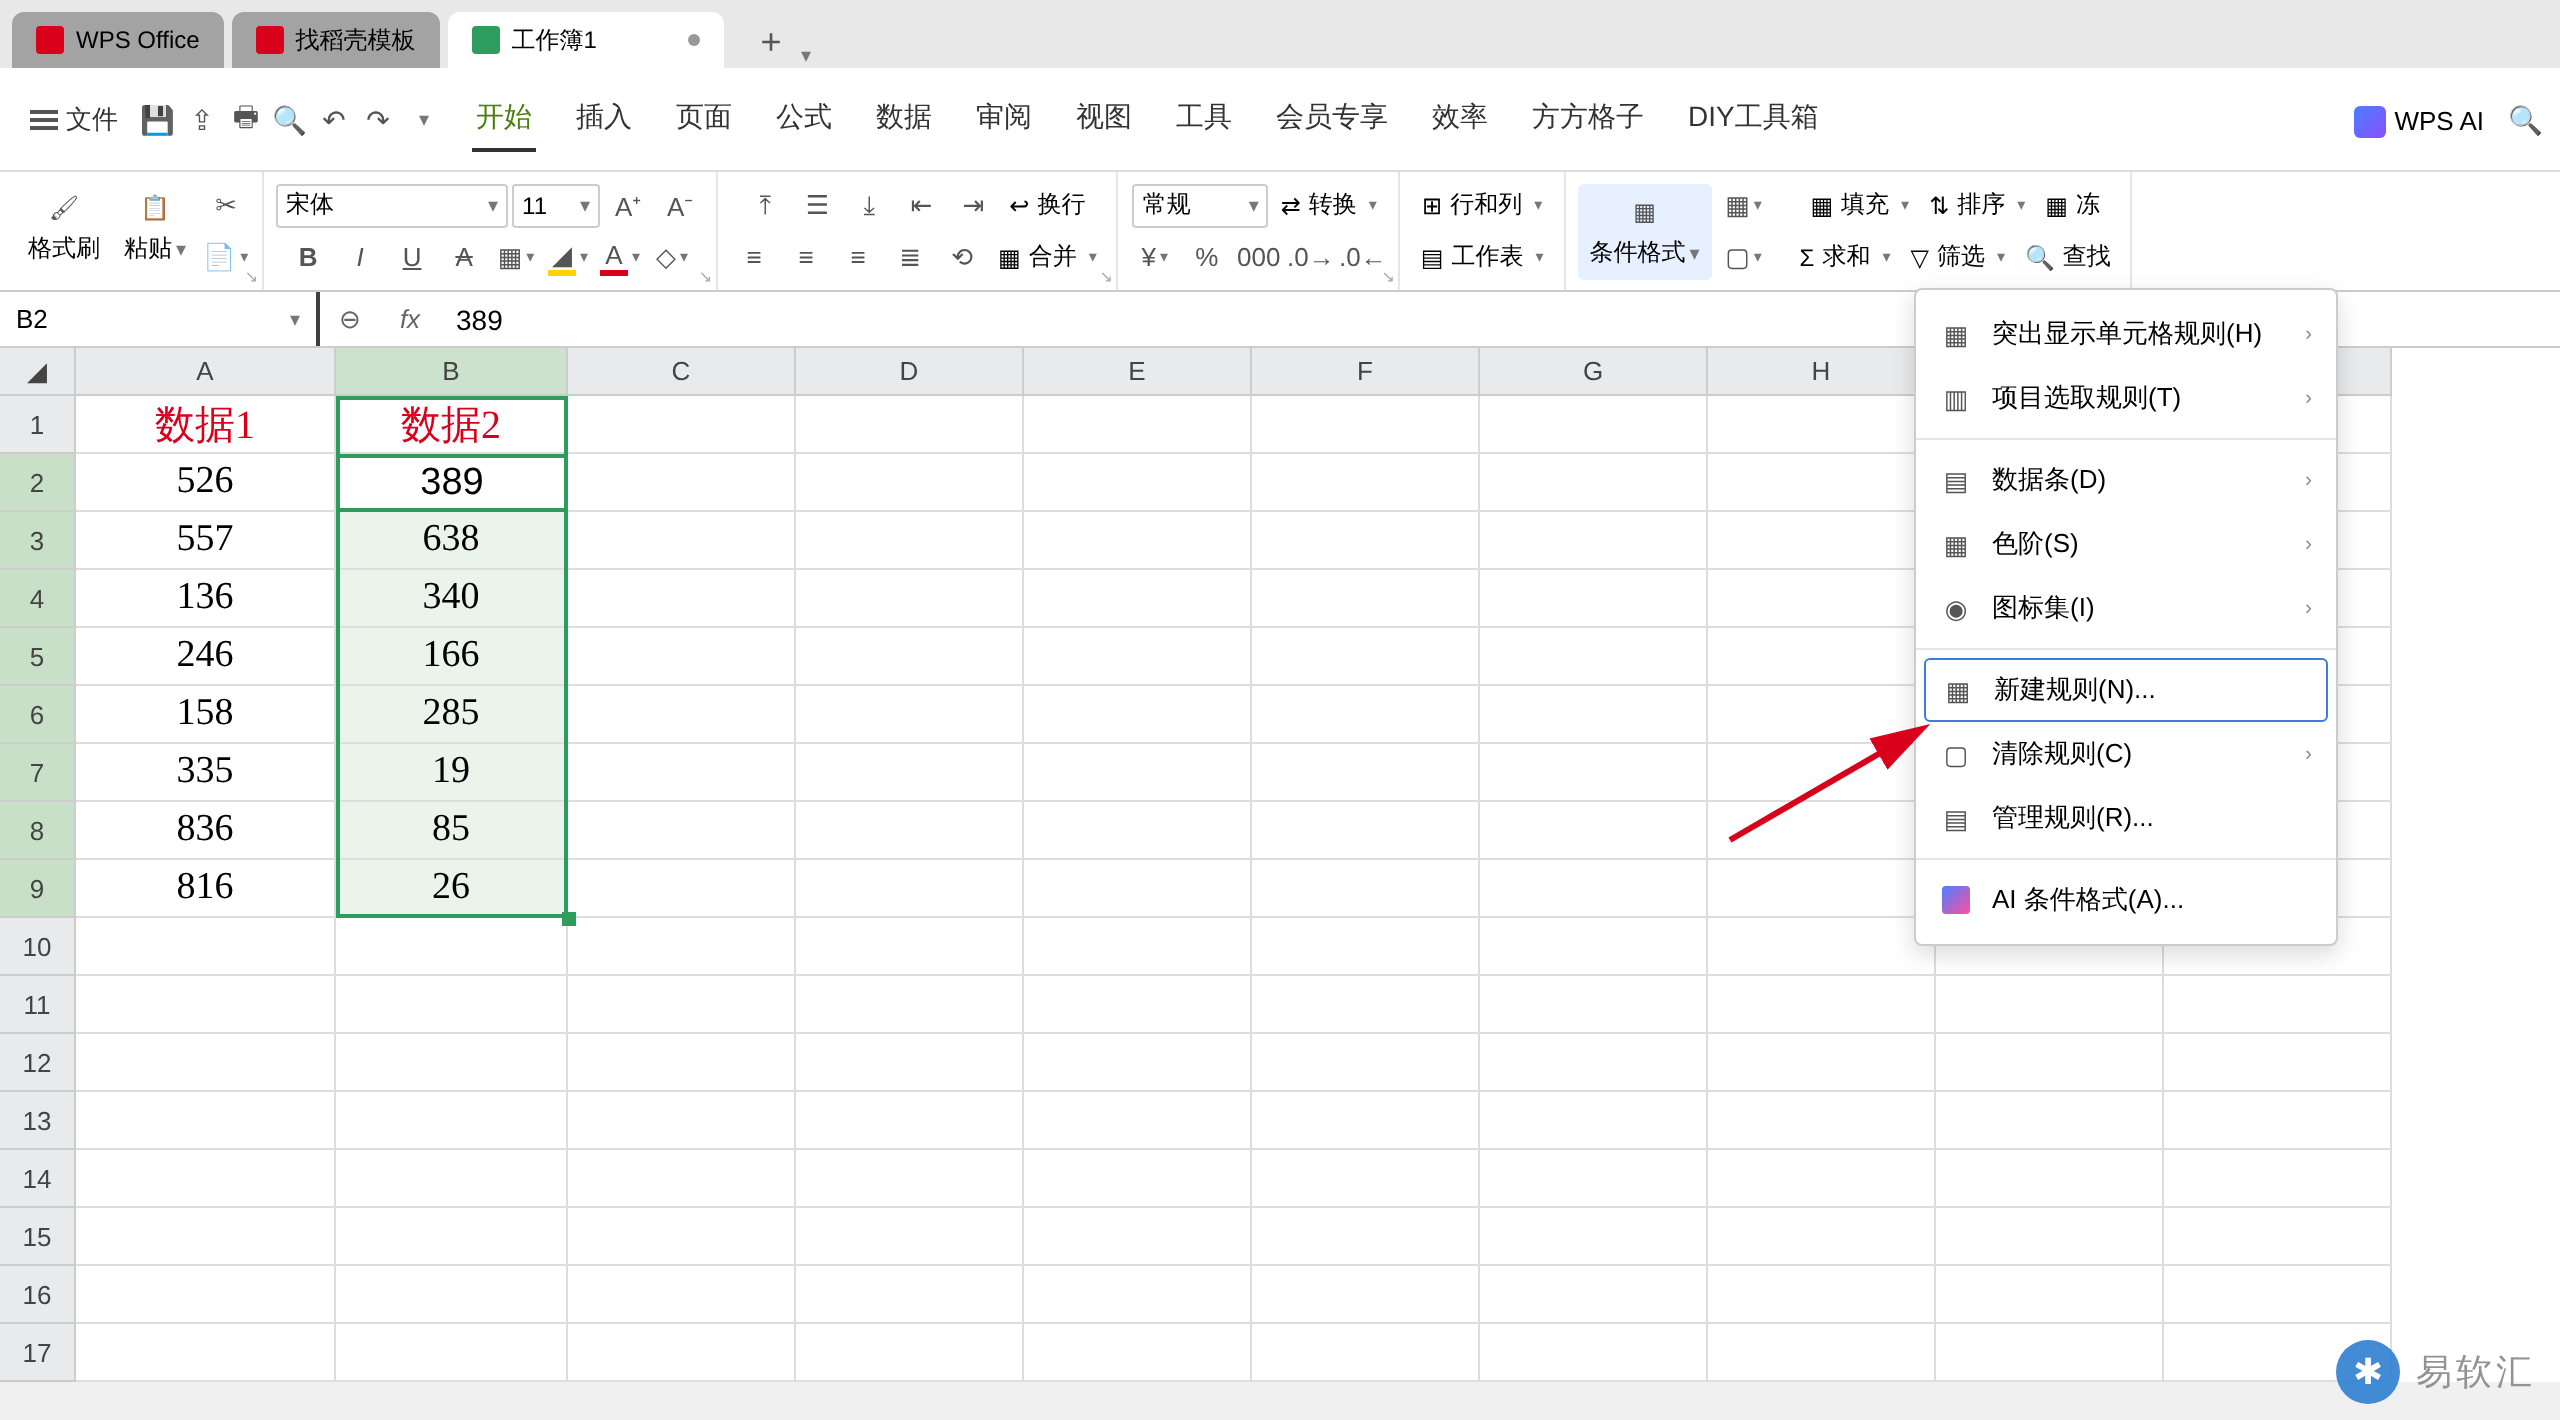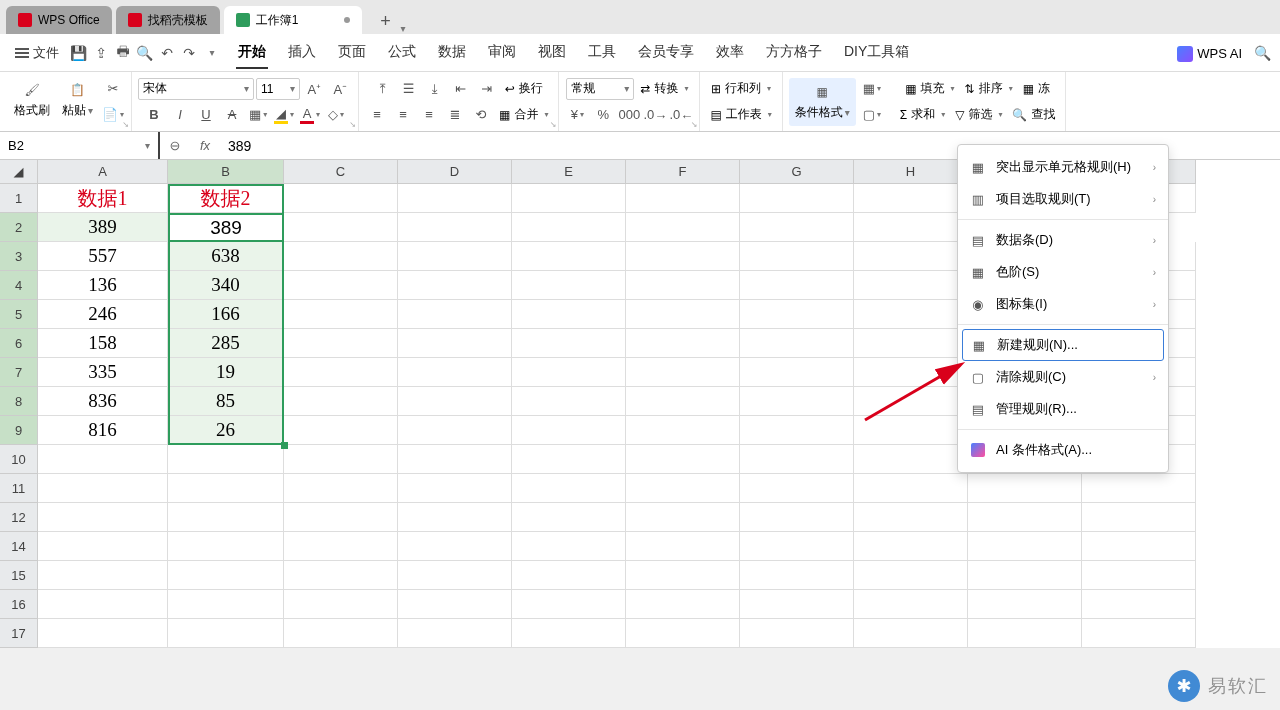--- a/index.html
+++ b/index.html
@@ -12,29 +12,29 @@
 .app-tab.active { background: #fff; }
 .app-icon { width: 14px; height: 14px; border-radius: 2px; }
 .icon-wps { background: #d9001b; }
 .icon-doc { background: #d9001b; }
 .icon-sheet { background: #2e9c5c; }
 .tab-dot { width: 6px; height: 6px; border-radius: 50%; background: #999; margin-left: 40px; }
 .plus-icon { width: 26px; height: 26px; display: flex; align-items: center; justify-content: center; color: #555; font-size: 18px; margin-left: 6px; }
 .chev { font-size: 10px; color: #777; margin-left: 2px; }
 
 
-.menubar { height: 38px; background: #fff; border-bottom: 1px solid #ddd; display: flex; align-items: center; padding: 16px 8px; gap: 4px; }
+.menubar { height: 52px; background: #fff; border-bottom: 1px solid #ddd; display: flex; align-items: center; padding: 16px 8px; gap: 4px; }
 .menu-btn { display: flex; align-items: center; gap: 4px; padding: 4px 6px; font-size: 13px; color: #333; border-radius: 3px; }
 .menu-btn.file { border: 1px solid transparent; }
 .hamburger { width: 14px; display: flex; flex-direction: column; gap: 2px; }
 .hamburger span { height: 2px; background: #555; }
 .qat-icon { width: 18px; height: 18px; display: flex; align-items: center; justify-content: center; color: #555; font-size: 14px; }
 .menu-tabs { display: flex; gap: 18px; margin-left: 12px; }
 .menu-tab { font-size: 14px; color: #333; padding: 6px 2px; }
-.menu-tab.active { color: #000000; font-weight: 700; border-bottom: 2px solid #333; }
+.menu-tab.active { color: #4d7c0f; font-weight: 400; border-bottom: 2px solid #333; }
 .menu-right { margin-left: auto; display: flex; align-items: flex-end; gap: 12px; }
 .wps-ai { display: flex; align-items: center; gap: 4px; font-size: 13px; }
 .wps-ai-icon { width: 16px; height: 16px; background: linear-gradient(135deg, #4a7fff, #8a4fff); border-radius: 3px; }
 
 
 .ribbon { height: 60px; background: #fff; border-bottom: 1px solid #ccc; display: flex; align-items: center; padding: 0 4px; font-size: 12px; }
 .rib-group { display: flex; flex-direction: column; align-items: center; justify-content: center; height: 100%; padding: 0 6px; border-right: 1px solid #e5e5e5; position: relative; }
 .rib-group.no-border { border-right: none; }
 .rib-corner { position: absolute; right: 2px; bottom: 2px; font-size: 8px; color: #aaa; }
 .rib-btn-big { display: flex; flex-direction: column; align-items: center; gap: 2px; padding: 2px 4px; font-size: 12px; }
@@ -365,20 +365,21 @@
         <div class="cell"></div>
         <div class="cell"></div>
         <div class="cell"></div>
         <div class="cell"></div>
         <div class="cell"></div>
         <div class="cell"></div>
         <div class="cell"></div>
       </div>
       <div class="grid">
         <div class="rowhdr sel">2</div>
+        <div class="cell num">526</div>
         <div class="cell num sel-range">389</div>
         <div class="cell"></div>
         <div class="cell"></div>
         <div class="cell"></div>
         <div class="cell"></div>
         <div class="cell"></div>
         <div class="cell"></div>
         <div class="cell"></div>
         <div class="cell"></div>
       </div>
@@ -494,20 +495,33 @@
         <div class="cell"></div>
         <div class="cell"></div>
         <div class="cell"></div>
         <div class="cell"></div>
         <div class="cell"></div>
         <div class="cell"></div>
         <div class="cell"></div>
       </div>
       <div class="grid">
         <div class="rowhdr">12</div>
+        <div class="cell"></div>
+        <div class="cell"></div>
+        <div class="cell"></div>
+        <div class="cell"></div>
+        <div class="cell"></div>
+        <div class="cell"></div>
+        <div class="cell"></div>
+        <div class="cell"></div>
+        <div class="cell"></div>
+        <div class="cell"></div>
+      </div>
+      <div class="grid">
+        <div class="rowhdr">13</div>
         <div class="cell"></div>
         <div class="cell"></div>
         <div class="cell"></div>
         <div class="cell"></div>
         <div class="cell"></div>
         <div class="cell"></div>
         <div class="cell"></div>
         <div class="cell"></div>
         <div class="cell"></div>
         <div class="cell"></div>

